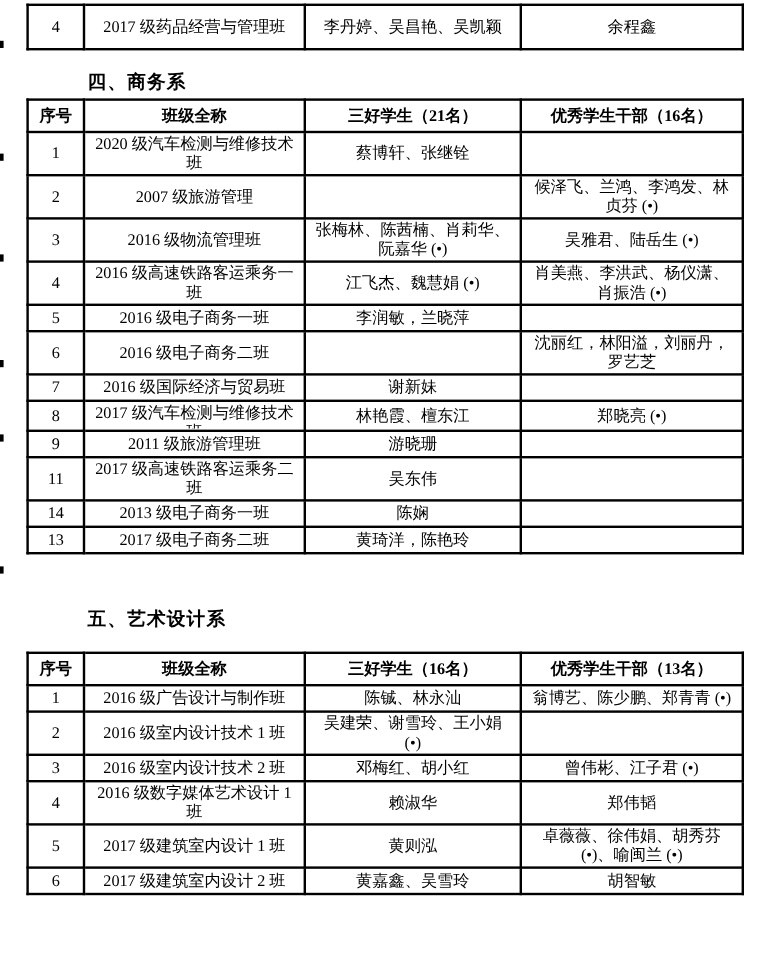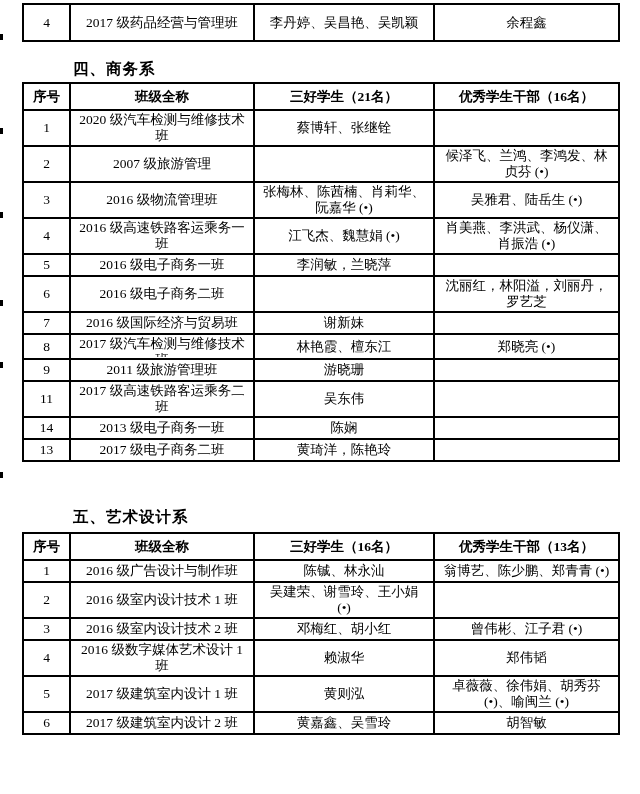--- a/index.html
+++ b/index.html
@@ -21,21 +21,21 @@
   td.c-no{padding:1px 2px;}
   td.left{text-align:left;padding-left:5px;padding-right:3px;}
   .clip{height:21px;overflow:hidden;}
   table.fragment td{height:33px;}
   h2{
     font-size:15.5px;font-weight:bold;line-height:18px;
     font-family:"Liberation Sans","DejaVu Sans",sans-serif;
     letter-spacing:1px;
   }
   h2.first{margin:18px 0 4px 73px;font-family:Liberation Serif, serif;}
-  h2.second{margin:46px 0 6px 73px;}
+  h2.second{margin:46px 0 17px 73px;}
   .tick{position:absolute;left:0;width:3px;height:6px;background:#000;}
 </style>
 </head>
 <body>
 
 <div class="page">
 
   <span class="tick" style="top:34px"></span>
   <span class="tick" style="top:128px"></span>
   <span class="tick" style="top:212px"></span>

